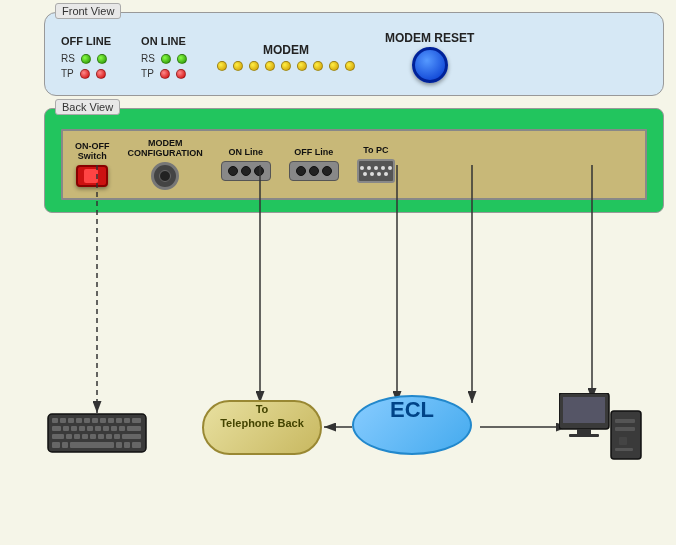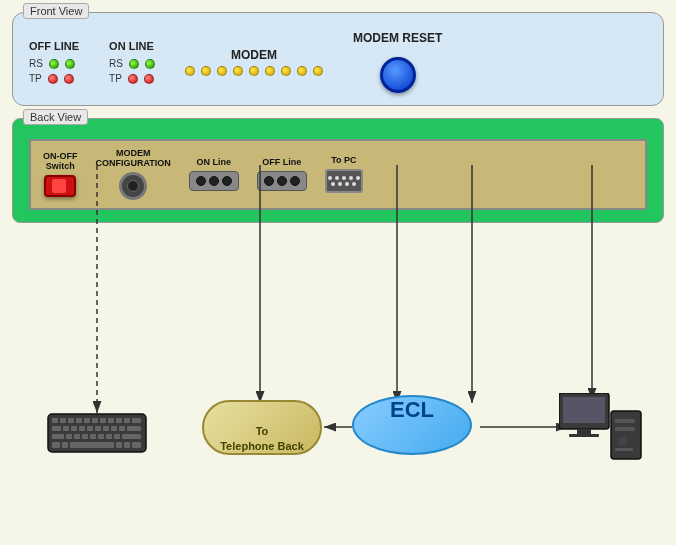--- a/index.html
+++ b/index.html
@@ -10,20 +10,21 @@
       font-family: Arial, sans-serif;
       overflow: hidden;
       position: relative;
     }
 
     .main-container {
       padding: 12px;
       display: flex;
       flex-direction: column;
       gap: 12px;
+      margin-left: 32px;
     }
 
     
     .front-view-box {
       background: #d6e8f5;
       border: 1.5px solid #999;
       border-radius: 12px;
       padding: 10px 16px 12px 16px;
       position: relative;
     }
@@ -90,21 +91,21 @@
       display: flex;
       gap: 6px;
       align-items: center;
     }
     .led-yellow { background: radial-gradient(circle at 35% 35%, #ffee44, #cc9900); }
 
     .modem-reset-group {
       display: flex;
       flex-direction: column;
       align-items: center;
-      gap: 12px;
+      gap: 2px;
     }
     .modem-reset-title {
       font-size: 12px;
       font-weight: bold;
       color: #222;
     }
     .reset-button {
       width: 36px;
       height: 36px;
       border-radius: 50%;
@@ -282,21 +283,21 @@
       left: 190px;
       top: 245px;
       width: 120px;
       height: 55px;
       background: linear-gradient(135deg, #e8e0a0, #c8b860);
       border: 2px solid #998833;
       border-radius: 28px;
       display: flex;
       flex-direction: column;
       align-items: center;
-      justify-content: flex-end;
+      justify-content: flex-start;
       font-size: 11px;
       font-weight: bold;
       color: #444400;
       line-height: 1.3;
       text-align: center;
     }
 
     
     .arrows-svg {
       position: absolute;

